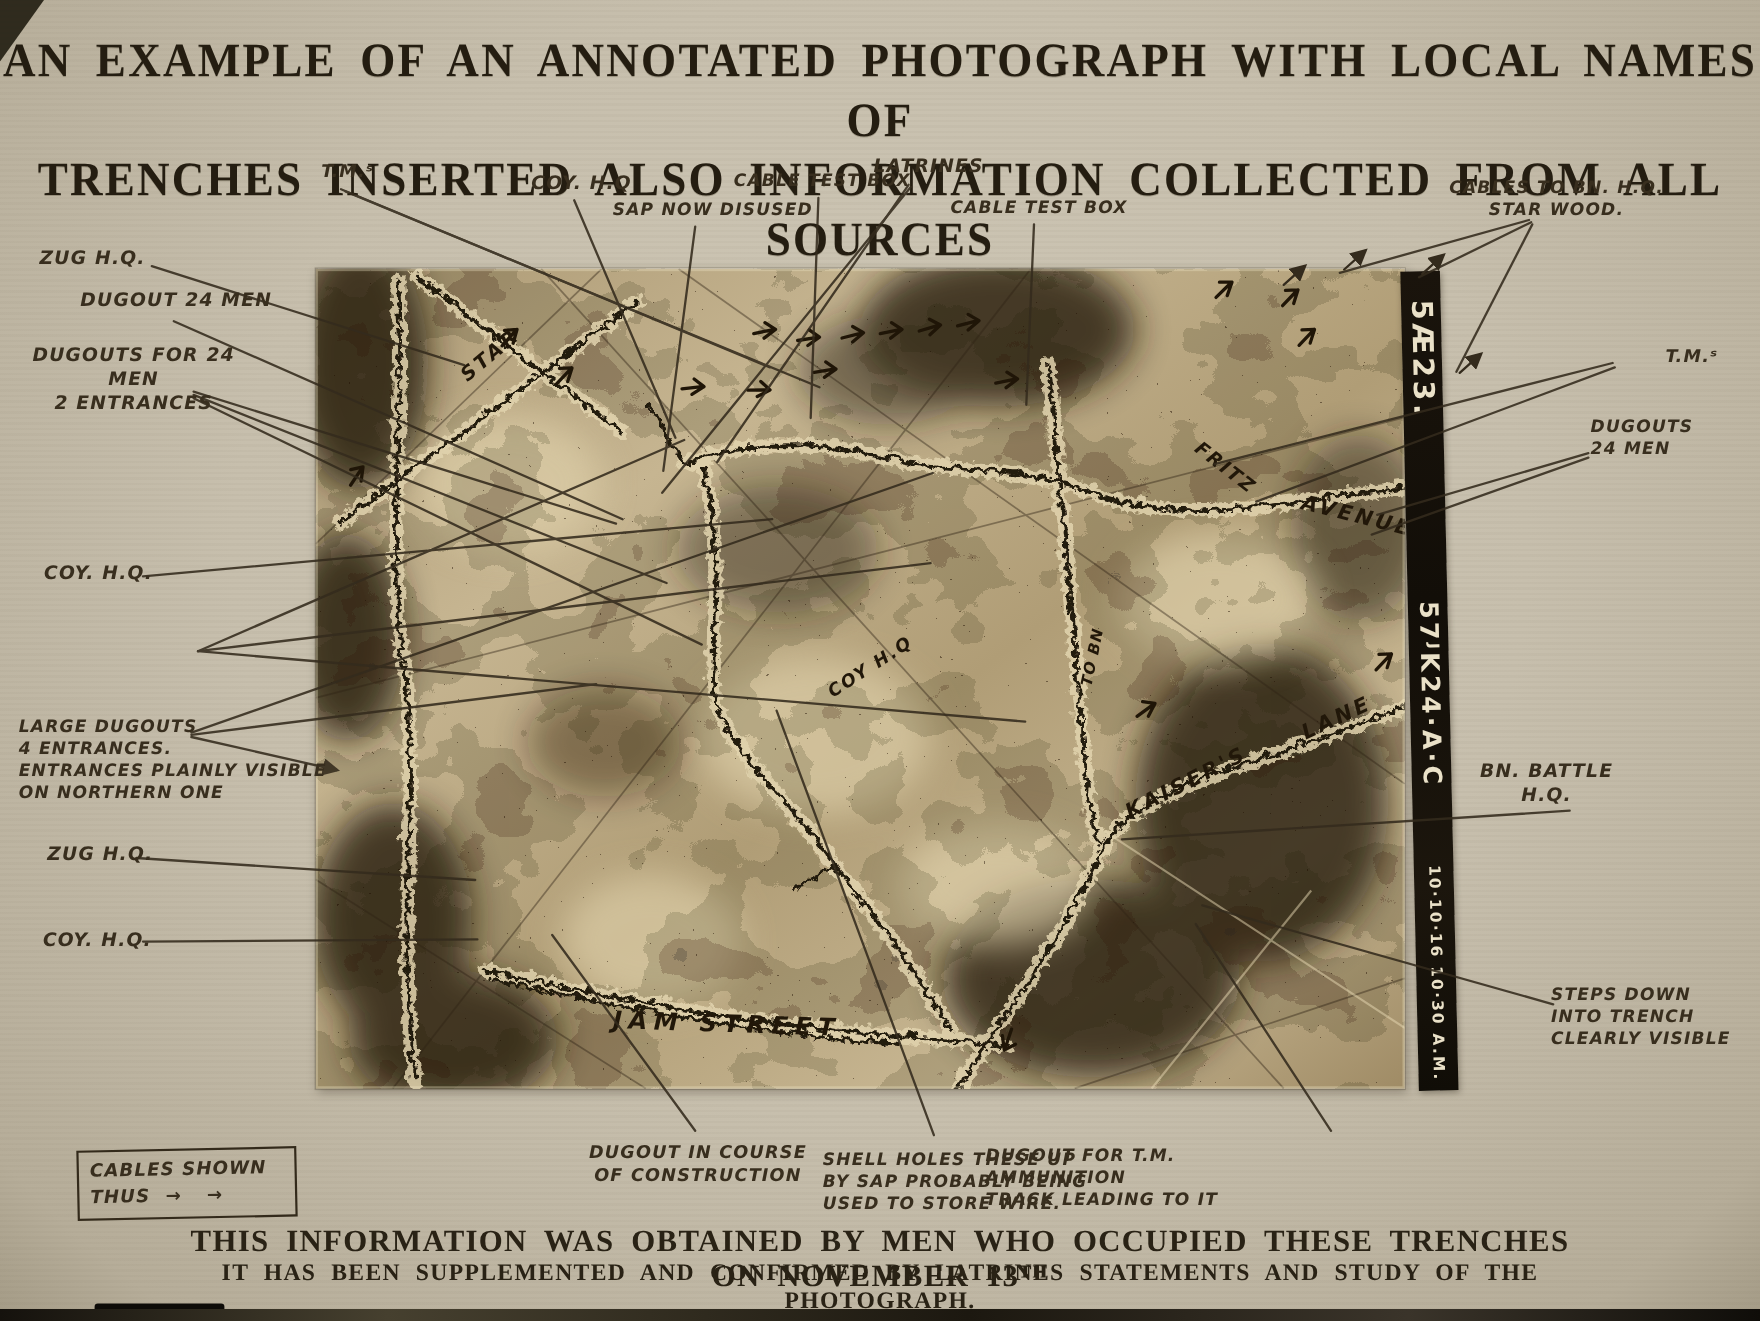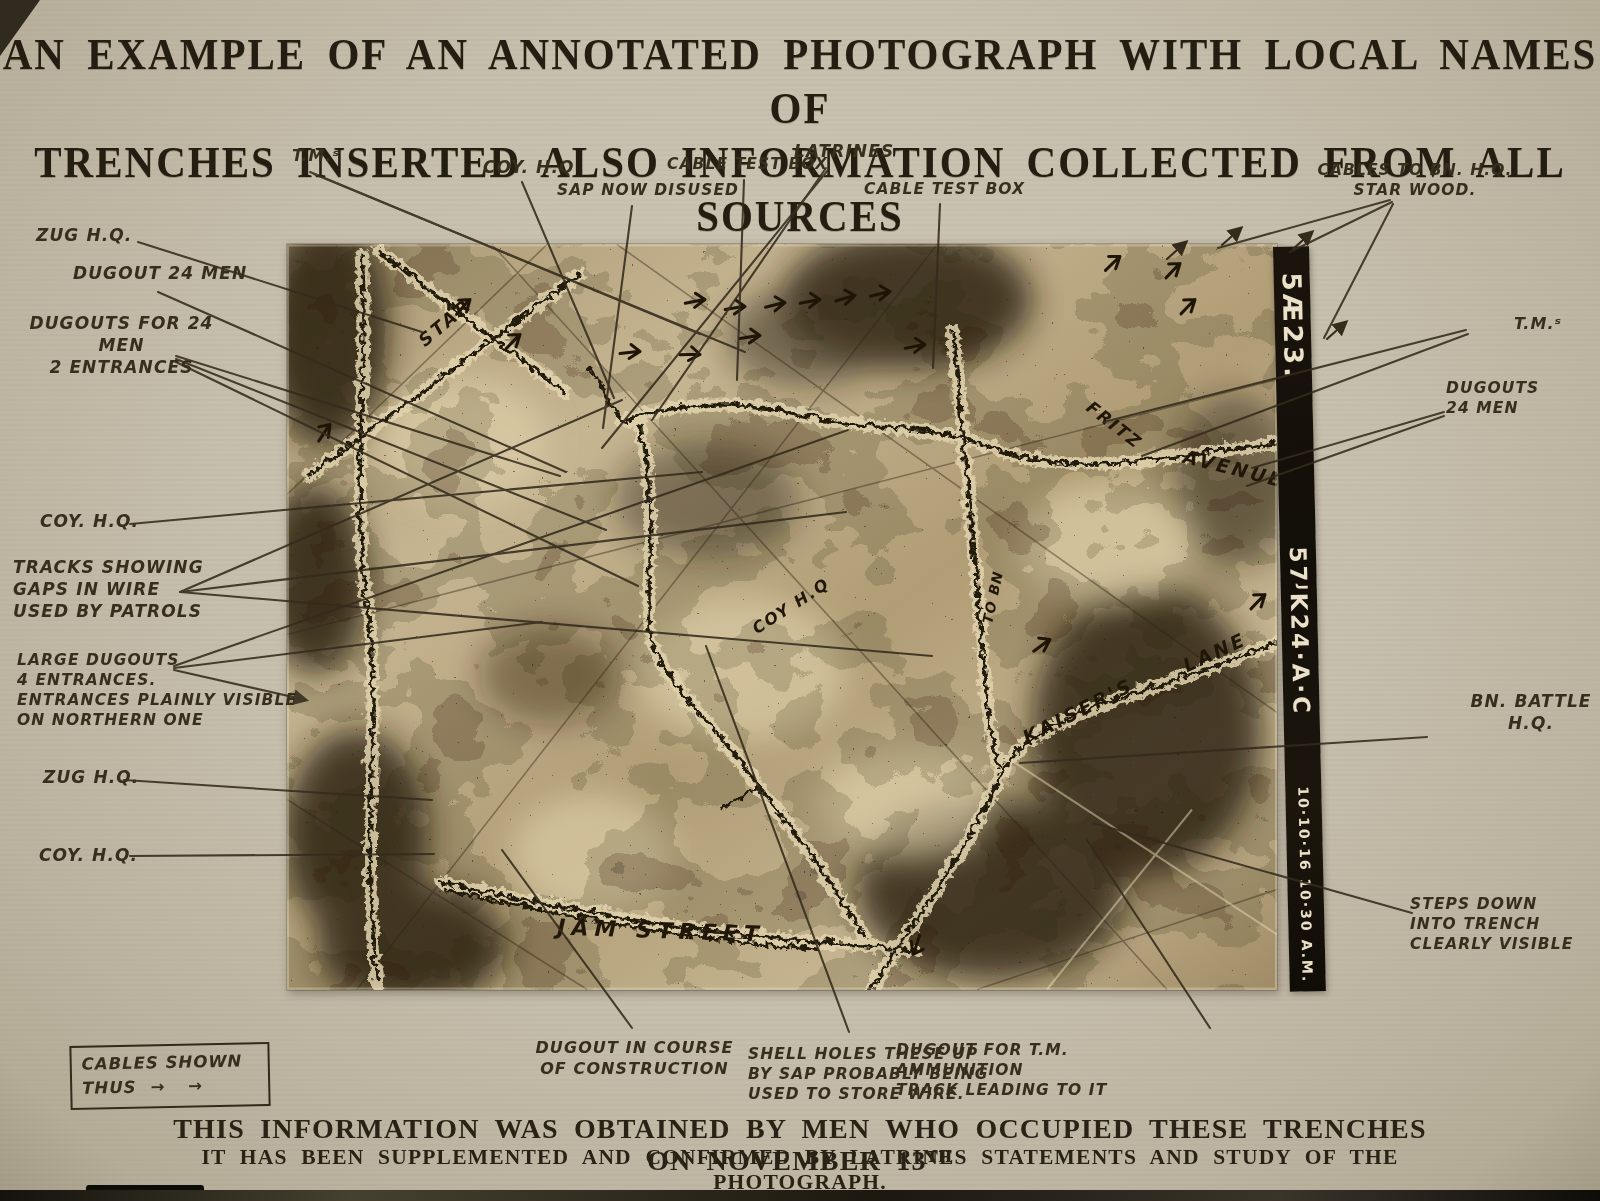--- a/index.html
+++ b/index.html
@@ -282,34 +282,31 @@
   <div class="lbl" style="left:794px;top:140px">LATRINES</div>
   <div class="lbl s15" style="left:864px;top:179px">CABLE TEST BOX</div>
   <div class="lbl s15 ctr" style="left:1295px;top:160px;width:240px">CABLES TO BN. H.Q.
 STAR WOOD.</div>
 
   <div class="lbl" style="left:36px;top:224px">ZUG H.Q.</div>
   <div class="lbl" style="left:73px;top:262px">DUGOUT 24 MEN</div>
   <div class="lbl ctr" style="left:14px;top:312px;width:215px">DUGOUTS FOR 24 MEN
 2 ENTRANCES</div>
   <div class="lbl" style="left:40px;top:510px">COY.  H.Q.</div>
-  <div class="lbl" style="left:13px;top:556px">TRACKS SHOWING
-GAPS IN WIRE
-USED BY PATROLS</div>
   <div class="lbl s15" style="left:17px;top:650px">LARGE DUGOUTS
 4 ENTRANCES.
 ENTRANCES PLAINLY VISIBLE
 ON NORTHERN ONE</div>
   <div class="lbl" style="left:43px;top:766px">ZUG H.Q.</div>
   <div class="lbl" style="left:39px;top:844px">COY. H.Q.</div>
 
   <div class="lbl s16" style="left:1472px;top:314px">T.M.ˢ</div>
   <div class="lbl s15" style="left:1446px;top:378px">DUGOUTS
 24 MEN</div>
-  <div class="lbl ctr" style="left:1461px;top:690px;width:140px">BN. BATTLE
+  <div class="lbl ctr" style="left:1336px;top:690px;width:140px">BN. BATTLE
 H.Q.</div>
   <div class="lbl s15" style="left:1410px;top:894px">STEPS DOWN
 INTO TRENCH
 CLEARLY VISIBLE</div>
 
   <div class="lbl ctr s16" style="left:475px;top:1038px;width:235px">DUGOUT IN COURSE
 OF CONSTRUCTION</div>
   <div class="lbl s15" style="left:748px;top:1044px">SHELL HOLES THESE UP
 BY SAP PROBABLY BEING
 USED TO STORE WIRE.</div>

